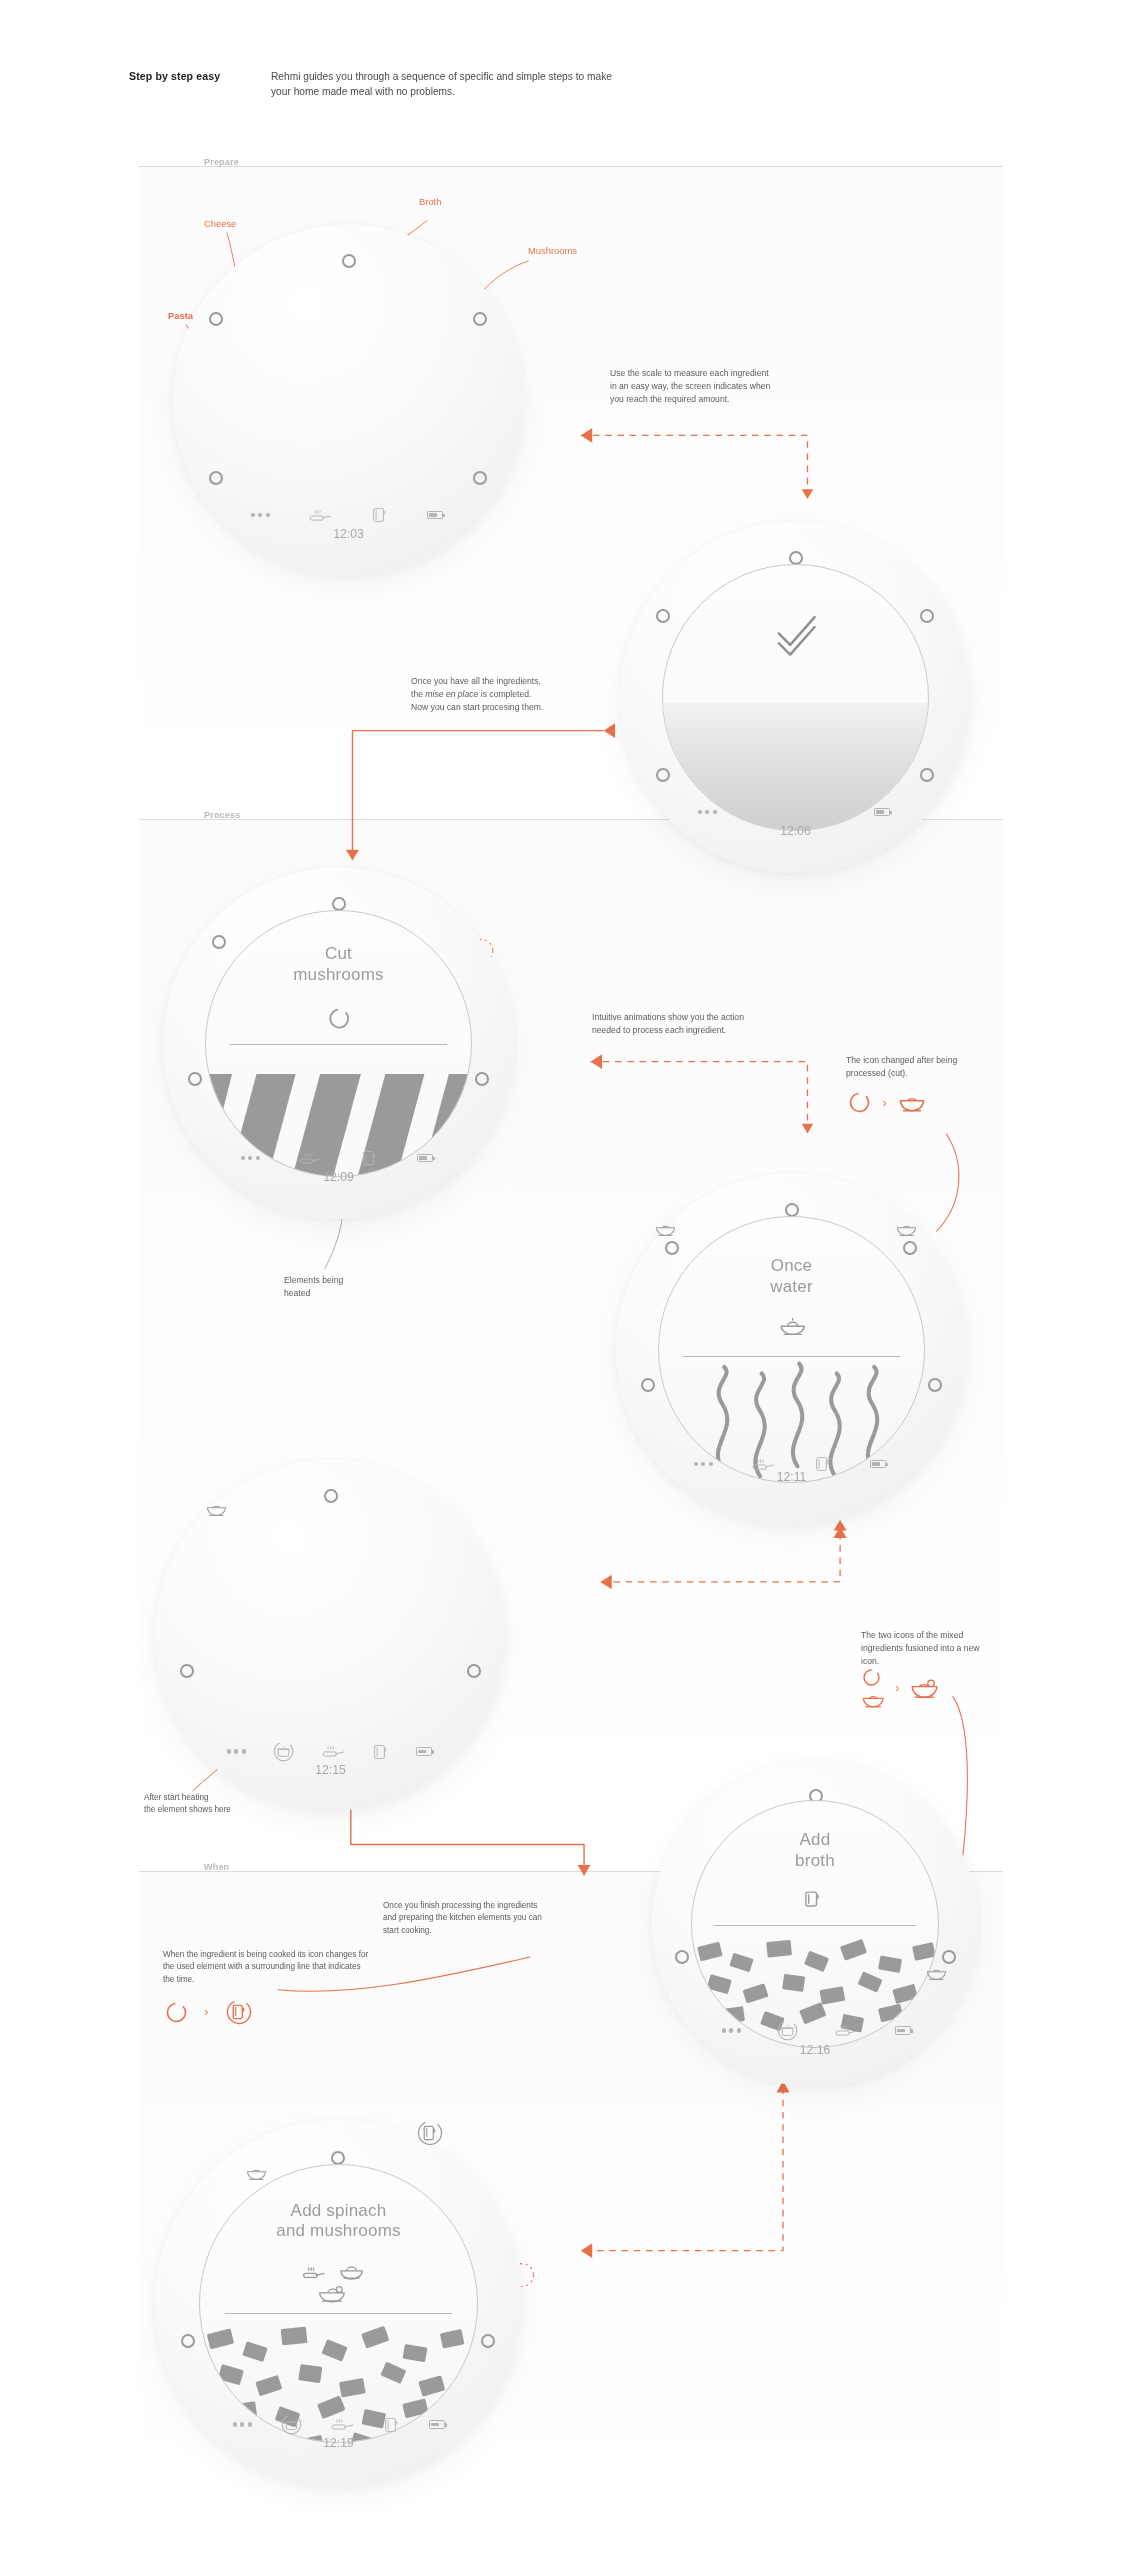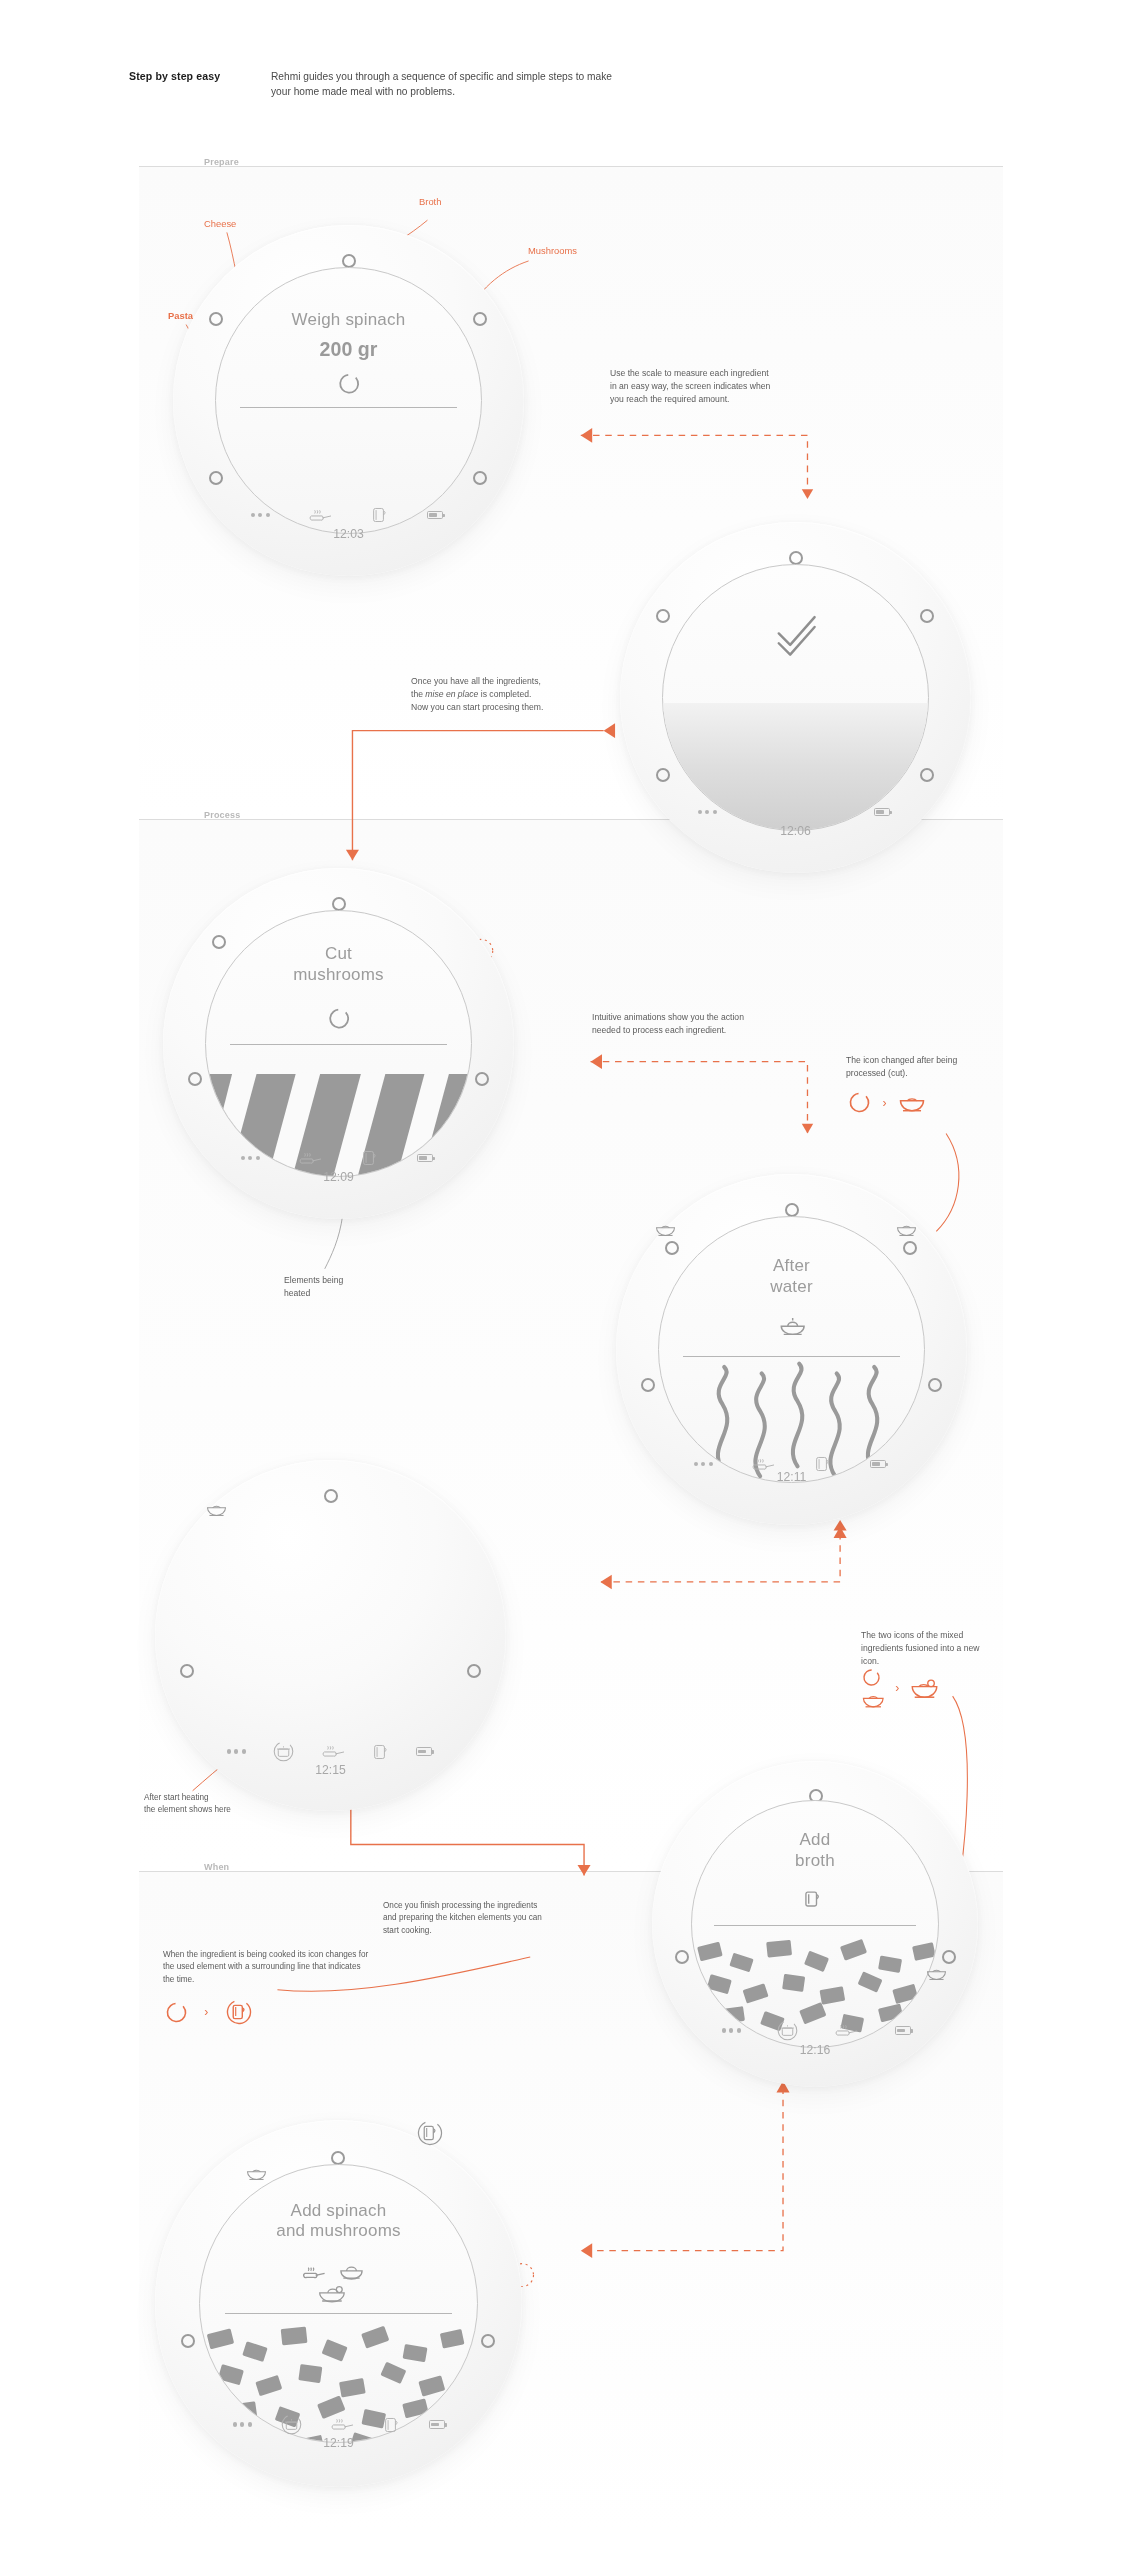--- a/index.html
+++ b/index.html
@@ -220,30 +220,20 @@
   </svg>
 
   <div class="device" style="left:173px;top:225px;width:351px;height:351px;">
 
     <div class="knob" style="left:169px;top:29px;"></div>
     <div class="knob" style="left:300px;top:87px;"></div>
     <div class="knob" style="left:36px;top:87px;"></div>
     <div class="knob" style="left:36px;top:246px;"></div>
     <div class="knob" style="left:300px;top:246px;"></div>
 
-    <div class="device-inner">
-      <div class="d-title" style="top:42px;">Weigh spinach</div>
-      <div class="d-value" style="top:70px;">200 gr</div>
-
-      <svg width="100%" height="100%" style="position:absolute;left:0;top:0;" viewBox="0 0 324.797 324.797">
-        <circle cx="163.4" cy="142" r="11" stroke="#9a9a9a" stroke-width="2.2" fill="none" stroke-dasharray="58 10" transform="rotate(-40 163.4 142)"></circle>
-      </svg>
-      <div class="screen-mid" style="top:139px;"></div>
-      <div class="fill" style="height:0px;"></div>
-    </div>
 
     <div class="statusbar" style="left:78px;top:281px;width:192px;height:18px;">
       <span class="dots">
           <i></i>
           <i></i>
           <i></i>
         </span>
       <svg width="24.5" height="16.3" viewBox="0 0 30 20">
         <path d="M3,11 h13 a2,2 0 0 1 -2,5 h-9 a2,2 0 0 1 -2,-5z" fill="none" stroke="#b3b3b3" stroke-width="1.2"></path>
         <path d="M16,13.5 l11,-2.5" fill="none" stroke="#b3b3b3" stroke-width="1.2"></path>
@@ -370,21 +360,21 @@
 
   <div class="device" style="left:616px;top:1174px;width:351px;height:351px;">
     <div class="knob" style="left:169px;top:29px;"></div>
     <div class="knob" style="left:49px;top:67px;"></div>
     <div class="knob" style="left:287px;top:67px;"></div>
     <div class="knob" style="left:24.5px;top:204px;"></div>
     <div class="knob" style="left:312px;top:204px;"></div>
 
     <div class="device-inner">
       <div class="d-title" style="top:39px;">
-        <div>After</div>
+        <div>Once</div>
         <div>water</div>
       </div>
       <svg width="100%" height="100%" style="position:absolute;left:0;top:0;" viewBox="0 0 324.797 324.797">
         <g transform="translate(150,126)" stroke="#9a9a9a" stroke-width="1.8" fill="none">
           <path d="M0,8 h28 a14,10 0 0 1 -28,0 z"></path>
           <path d="M3,18 h22"></path>
           <path d="M8,8 a6,5 0 0 1 12,0"></path>
           <path d="M14,1 v-3"></path>
         </g>
       </svg>

